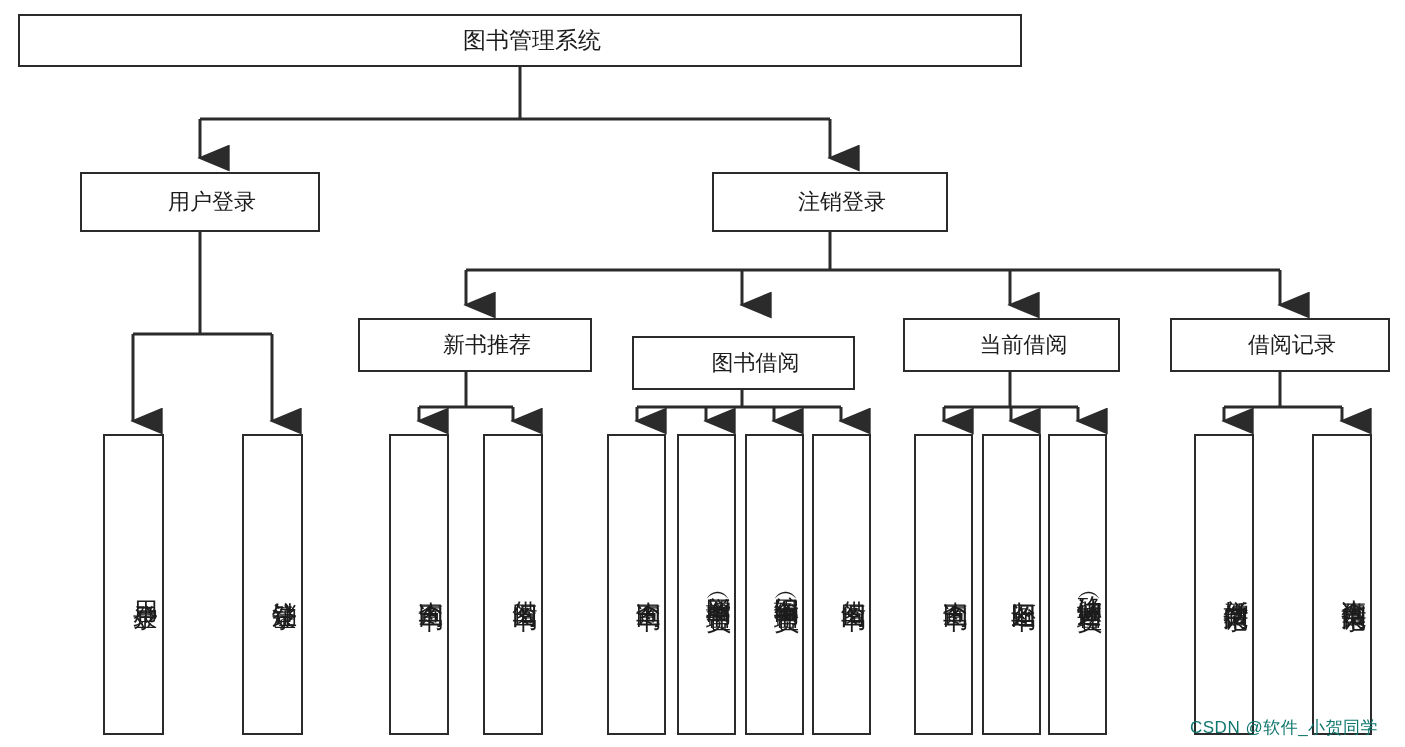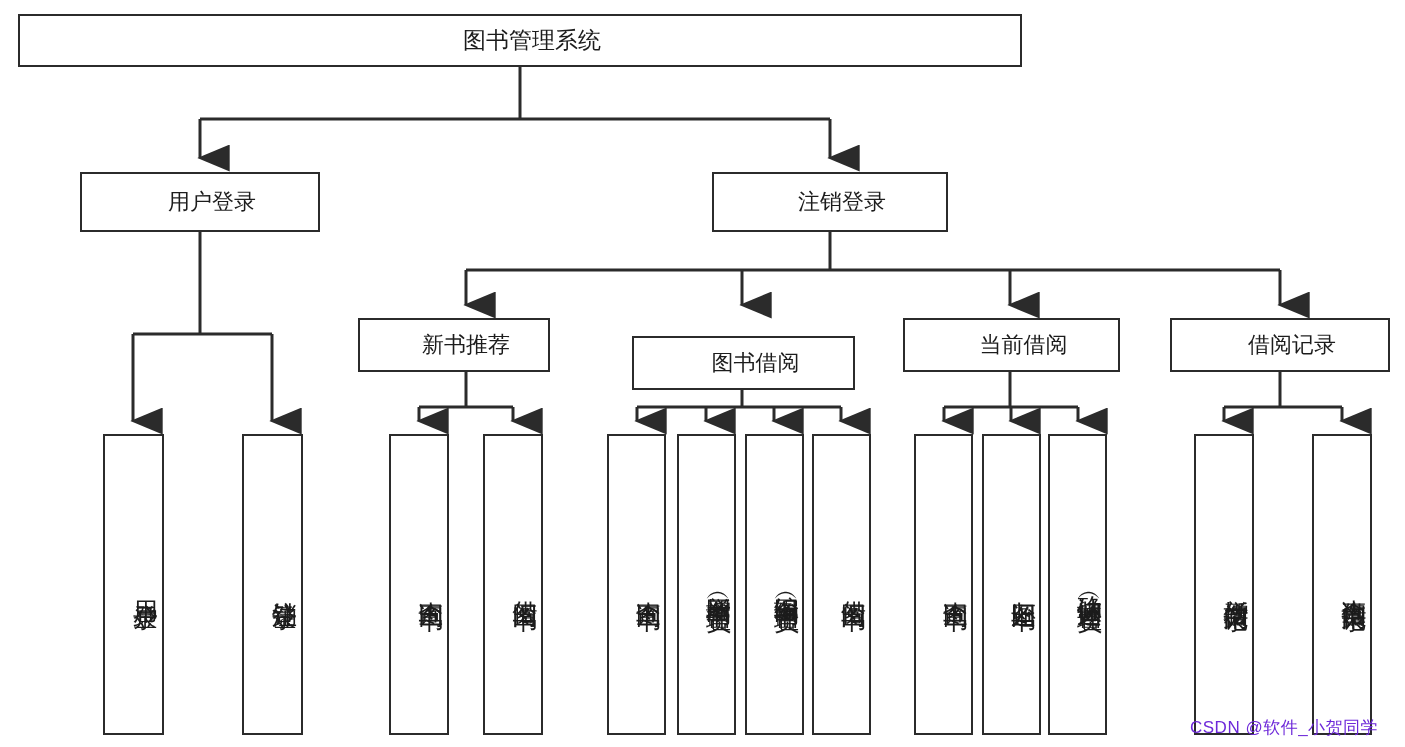--- a/index.html
+++ b/index.html
@@ -48,21 +48,21 @@
     writing-mode: vertical-rl;
     text-orientation: upright;
     letter-spacing: 2px;
     font-size: 25px;
     line-height: 1;
     white-space: normal;
   }
   .node.root .label { font-size: 23px; }
   .watermark {
     position: absolute;
-    color: #6d28d9;
+    color: #0f766e;
     font-size: 17px;
     letter-spacing: 0.5px;
     white-space: nowrap;
     pointer-events: none;
   }
 </style>
 </head>
 <body>
 
 <div id="diagram-root">
@@ -121,21 +121,21 @@
     <span class="label">图书管理系统</span>
   </div>
 
   <div class="node horiz" style="left:80px; top:172px; width:240px; height:60px;">
     <span class="label">用户登录</span>
   </div>
   <div class="node horiz" style="left:712px; top:172px; width:236px; height:60px;">
     <span class="label">注销登录</span>
   </div>
 
-  <div class="node horiz" style="left:358px; top:318px; width:192px; height:54px;">
+  <div class="node horiz" style="left:358px; top:318px; width:234px; height:54px;">
     <span class="label">新书推荐</span>
   </div>
   <div class="node horiz" style="left:632px; top:318px; width:223px; height:54px;margin-top:18px;">
     <span class="label">图书借阅</span>
   </div>
   <div class="node horiz" style="left:903px; top:318px; width:217px; height:54px;">
     <span class="label">当前借阅</span>
   </div>
   <div class="node horiz" style="left:1170px; top:318px; width:220px; height:54px;">
     <span class="label">借阅记录</span>

